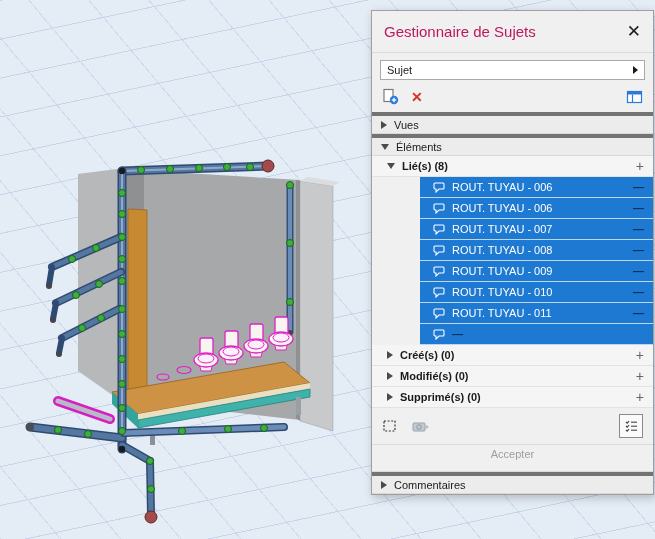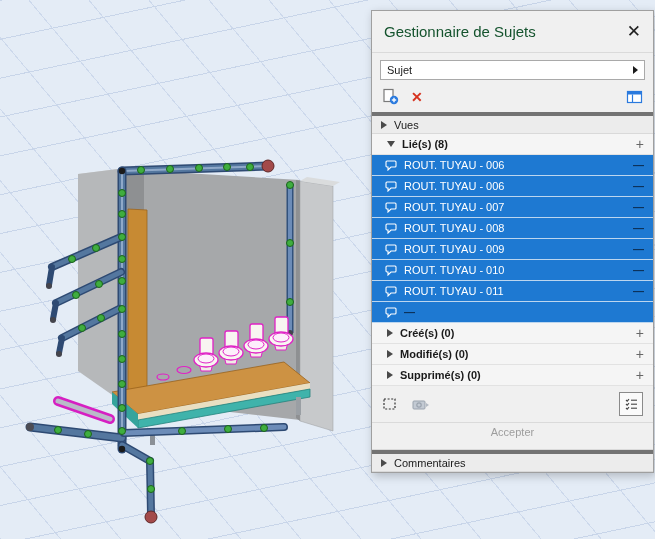--- a/index.html
+++ b/index.html
@@ -17,21 +17,21 @@
 
   
   .panel {
     position:absolute; left:371px; top:10px; width:283px;
     background:#f0f0f0; border:1px solid #9f9f9f;
     box-shadow:2px 3px 9px rgba(0,0,0,.22);
     font-size:11px; color:#1a1a1a;
   }
   .p-header { height:42px; display:flex; align-items:center; justify-content:space-between;
     padding:0 12px; border-bottom:1px solid #dadada; }
-  .p-title { font-size:15px; color:#14532d; }
+  .p-title { font-size:15px; color:#be185d; }
   .close { font-size:17px; color:#222; cursor:pointer; line-height:1; }
 
   .dd-wrap { padding:7px 8px 4px; }
   .dropdown { height:20px; background:#fff; border:1px solid #a9a9a9;
     display:flex; align-items:center; justify-content:space-between; padding:0 6px; cursor:pointer; }
   .tri-r-sm { width:0; height:0; border-left:5px solid #1a1a1a;
     border-top:4px solid transparent; border-bottom:4px solid transparent; }
 
   .toolbar { display:flex; align-items:center; gap:12px; padding:4px 10px 7px; }
   .tb-spacer { flex:1; }
@@ -42,21 +42,21 @@
     border-top:4px solid transparent; border-bottom:4px solid transparent; flex:none; }
   .tri-d { width:0; height:0; border-top:6px solid #4a4a4a;
     border-left:4px solid transparent; border-right:4px solid transparent; flex:none; }
 
   .sect { height:22px; display:flex; align-items:center; gap:7px; padding:0 9px;
     background:#ececec; border-top:4px solid #737373; border-bottom:1px solid #d9d9d9; cursor:pointer; }
   .subsect { height:21px; display:flex; align-items:center; gap:7px; padding:0 9px 0 15px;
     background:#f5f5f5; border-bottom:1px solid #e2e2e2; font-weight:bold; cursor:pointer;text-align:right; }
   .plus { margin-left:auto; color:#666; font-size:14px; font-weight:normal; cursor:pointer; line-height:1; }
 
-  .list { background:#3b82f6; }
+  .list { background:#3b82f6;margin-left:48px; }
   .row { height:21px; display:flex; align-items:center; gap:7px; padding:0 9px 0 13px;
     background:#1e79d2; color:#fff; border-bottom:1px solid #bcd6ef; cursor:pointer; }
   .row-icon { flex:none; display:block; }
   .row-label { flex:1; white-space:nowrap; overflow:hidden; }
   .row-minus { color:#0c2f55; font-weight:bold; font-size:11px; cursor:pointer; }
 
   .btm-toolbar { display:flex; align-items:center; gap:14px; padding:6px 10px; }
   .chk-btn { margin-left:auto; width:24px; height:24px; background:#fafafa; border:1px solid #8a8a8a;
     display:flex; align-items:center; justify-content:center; cursor:pointer; }
 
@@ -234,20 +234,24 @@
       <rect x="1.5" y="2.5" width="14" height="3" fill="#2a7ade"></rect>
       <line x1="6.5" y1="5.5" x2="6.5" y2="13.5" stroke="#2a7ade" stroke-width="1.2"></line>
     </svg>
   </div>
 
   <div class="sect">
     <span class="tri-r"></span>
     <span>Vues</span>
   </div>
 
+  <div class="sect">
+    <span class="tri-d"></span>
+    <span>Éléments</span>
+  </div>
 
   <div class="subsect">
     <span class="tri-d"></span>
     <span>Lié(s) (8)</span>
     <span class="plus">+</span>
   </div>
 
   <div class="list">
     <div class="row">
       <svg class="row-icon" width="12" height="12" viewBox="0 0 12 12">

